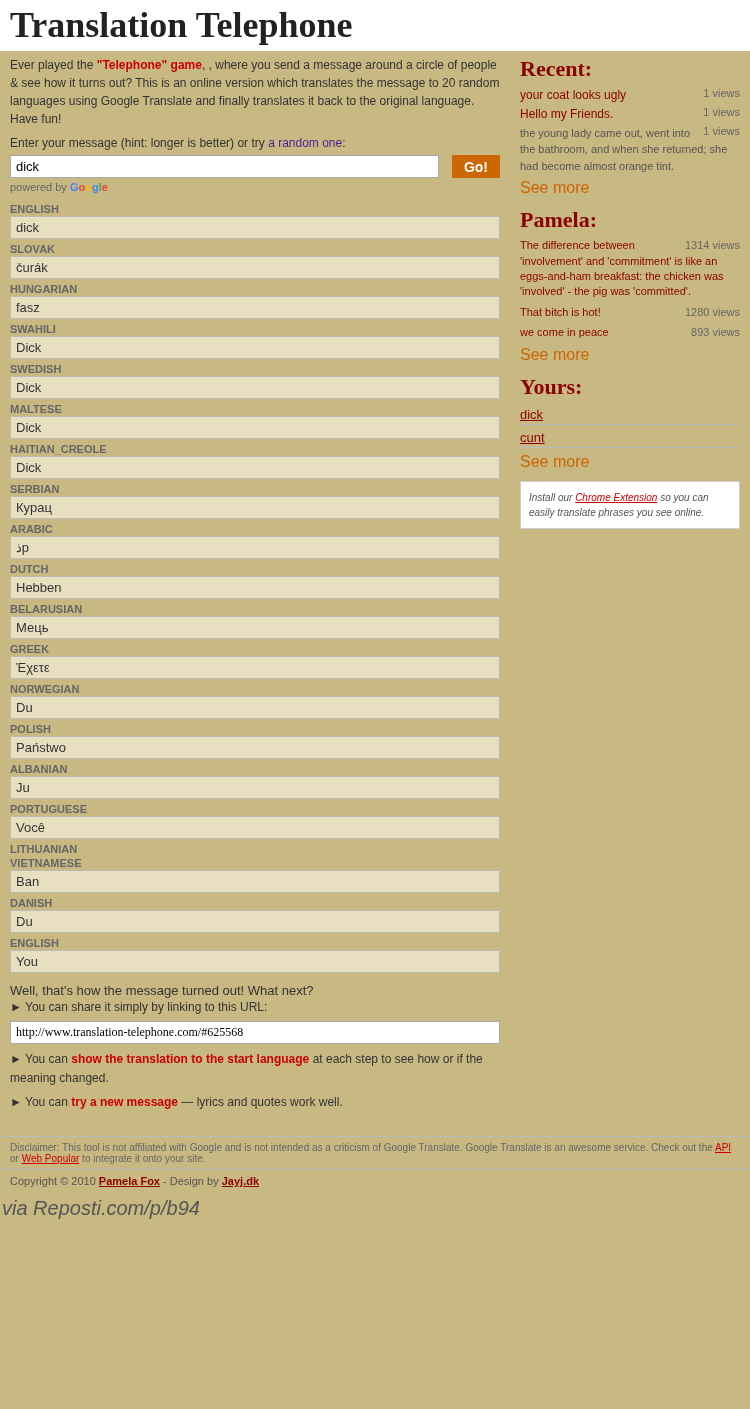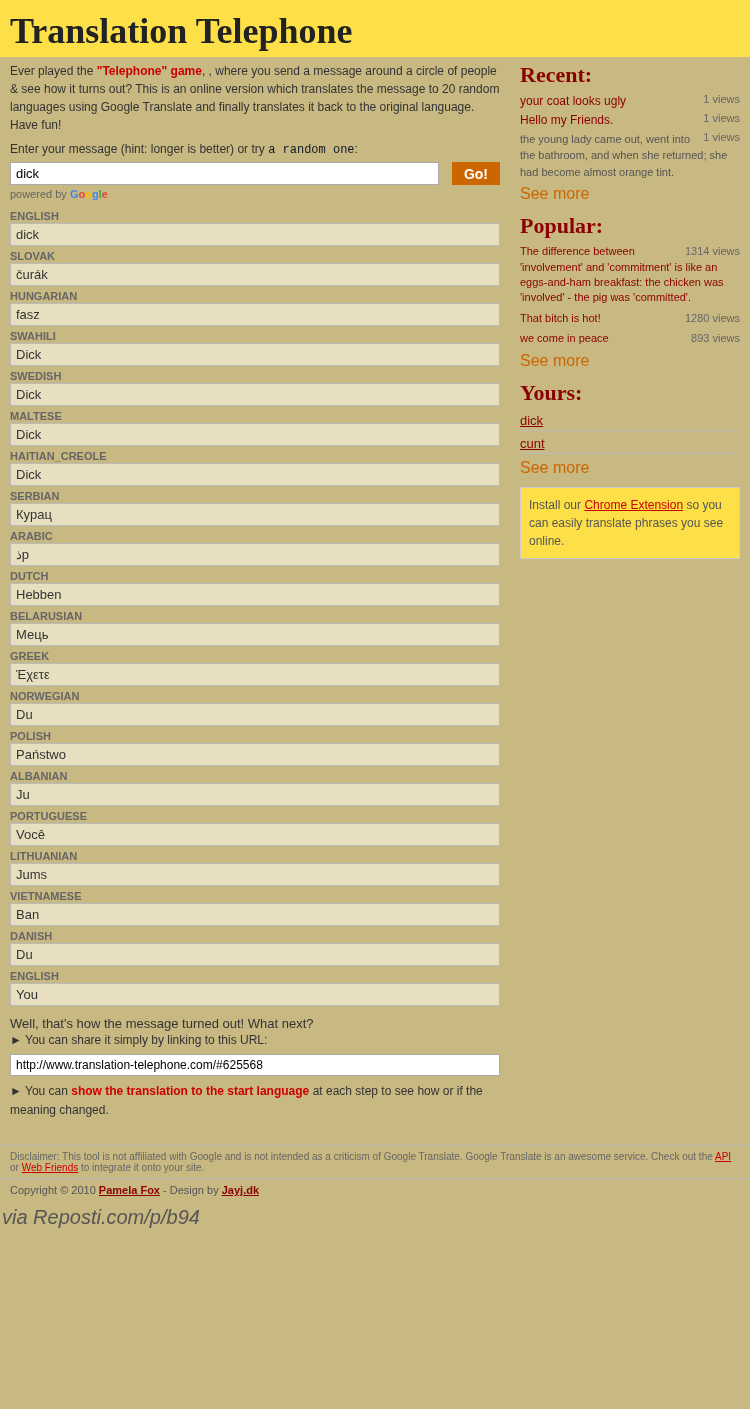--- a/index.html
+++ b/index.html
@@ -8,22 +8,22 @@
       font-size: 13px;
       background-color: #c8b882;
       color: #333;
       width: 750px;
     }
     h1.title {
       font-family: Georgia, serif;
       font-size: 36px;
       font-weight: bold;
       color: #222;
-      padding: 10px 10px 5px 10px;
-      background: #fde047;
+      padding: 4px 10px 5px 10px;
+      background: #ffffff;
     }
     .main-layout {
       display: flex;
       padding: 0 0 10px 0;
     }
     .left-col {
       flex: 1;
       padding: 5px 10px 10px 10px;
     }
     .right-col {
@@ -38,23 +38,22 @@
     }
     .intro-text strong {
       color: #cc0000;
     }
     .input-label {
       font-size: 12px;
       color: #333;
       margin-bottom: 5px;
     }
     .input-label a {
-      color: #0f172a;
+      color: #4c1d95;
       text-decoration: none;
-      font-family: Liberation Mono, monospace;
     }
     .input-row {
       display: flex;
       margin-bottom: 3px;
     }
     .input-row input[type="text"] {
       flex: 1;
       padding: 3px 5px;
       font-size: 13px;
       border: 1px solid #aaa;
@@ -106,20 +105,21 @@
     }
     .result-link-row {
       margin-bottom: 6px;
     }
     .result-link-row input[type="text"] {
       width: 100%;
       padding: 3px 5px;
       font-size: 12px;
       border: 1px solid #aaa;
       background: #fff;
+      font-family: Liberation Serif, serif;
     }
     .result-text {
       font-size: 12px;
       color: #333;
       line-height: 1.6;
       margin-bottom: 4px;
     }
     .result-text a {
       color: #cc0000;
       font-weight: bold;
@@ -172,27 +172,28 @@
     }
     .yours-item {
       font-size: 13px;
       color: #8b0000;
       display: block;
       border-bottom: 1px solid #bbb;
       padding: 2px 0;
       margin-bottom: 3px;
     }
     .chrome-box {
-      background: #fde047;
+      background: #ffffff;
       border: 1px solid #ccc;
       padding: 8px;
-      font-size: 12px;
+      font-size: 10px;
       color: #555;
       line-height: 1.5;
       margin-top: 8px;
+      font-style: italic;
     }
     .chrome-box a {
       color: #cc0000;
     }
     .disclaimer {
       font-size: 10px;
       color: #666;
       padding: 5px 10px;
       border-top: 1px solid #bbb;
     }
@@ -305,21 +306,20 @@
         <div class="lang-section">
           <div class="lang-label">ALBANIAN</div>
           <div class="lang-value">Ju</div>
         </div>
         <div class="lang-section">
           <div class="lang-label">PORTUGUESE</div>
           <div class="lang-value">Você</div>
         </div>
         <div class="lang-section">
           <div class="lang-label">LITHUANIAN</div>
-          <div class="lang-value">Jums</div>
         </div>
         <div class="lang-section">
           <div class="lang-label">VIETNAMESE</div>
           <div class="lang-value">Ban</div>
         </div>
         <div class="lang-section">
           <div class="lang-label">DANISH</div>
           <div class="lang-value">Du</div>
         </div>
         <div class="lang-section">
@@ -332,33 +332,36 @@
 
     <div class="result-text">► You can share it simply by linking to this URL:</div>
     <div class="result-link-row">
       <input type="text" value="http://www.translation-telephone.com/#625568" style="">
     </div>
 
     <p class="result-text">
       ► You can <a href="#">show the translation to the start language</a> <span>at each step to see how or if the meaning changed.</span>
     </p>
 
+    <p class="result-text">
+      ► You can <a href="#">try a new message</a> <span>— lyrics and quotes work well.</span>
+    </p>
   </div>
 
   <div class="right-col">
     <div class="section-title">Recent:</div>
 
     <div id="recent-list">
         <div class="recent-item clearfix"><span class="views">1 views</span><a href="#">your coat looks ugly</a></div>
         <div class="recent-item clearfix"><span class="views">1 views</span><a href="#">Hello my Friends.</a></div>
         <div class="recent-item clearfix"><span class="views">1 views</span><span class="recent-item-long">the young lady came out, went into the bathroom, and when she returned; she had become almost orange tint.</span></div>
       </div>
     <a href="#" class="see-more">See more</a>
 
-    <div class="section-title">Popular:</div>
+    <div class="section-title">Pamela:</div>
     <div id="popular-list">
         <div class="popular-item clearfix"><span class="views">1314 views</span><span>The difference between 'involvement' and 'commitment' is like an eggs-and-ham breakfast: the chicken was 'involved' - the pig was 'committed'.</span></div>
         <div class="popular-item clearfix"><span class="views">1280 views</span><span>That bitch is hot!</span></div>
         <div class="popular-item clearfix"><span class="views">893 views</span><span>we come in peace</span></div>
       </div>
     <a href="#" class="see-more">See more</a>
 
     <div class="section-title">Yours:</div>
     <div id="yours-list">
         <a href="#" class="yours-item">dick</a>
@@ -368,20 +371,20 @@
 
     <div class="chrome-box">
       <span>Install our</span>
       <a href="#">Chrome Extension</a>
       <span>so you can easily translate phrases you see online.</span>
     </div>
   </div>
 </div>
 
 <div class="disclaimer">
-  <span>Disclaimer: This tool is not affiliated with Google and is not intended as a criticism of Google Translate. Google Translate is an awesome service. Check out the</span> <a href="#">API</a> <span>or</span> <a href="#">Web Friends</a> <span>to integrate it onto your site.</span>
+  <span>Disclaimer: This tool is not affiliated with Google and is not intended as a criticism of Google Translate. Google Translate is an awesome service. Check out the</span> <a href="#">API</a> <span>or</span> <a href="#">Web Popular</a> <span>to integrate it onto your site.</span>
 </div>
 
 <div class="copyright">
   <span>Copyright © 2010</span> <a href="#">Pamela Fox</a> <span>- Design by</span> <a href="#">Jayj.dk</a>
 </div>
 
 <div class="reposti">via Reposti.com/p/b94</div>
 
 </body></html>

